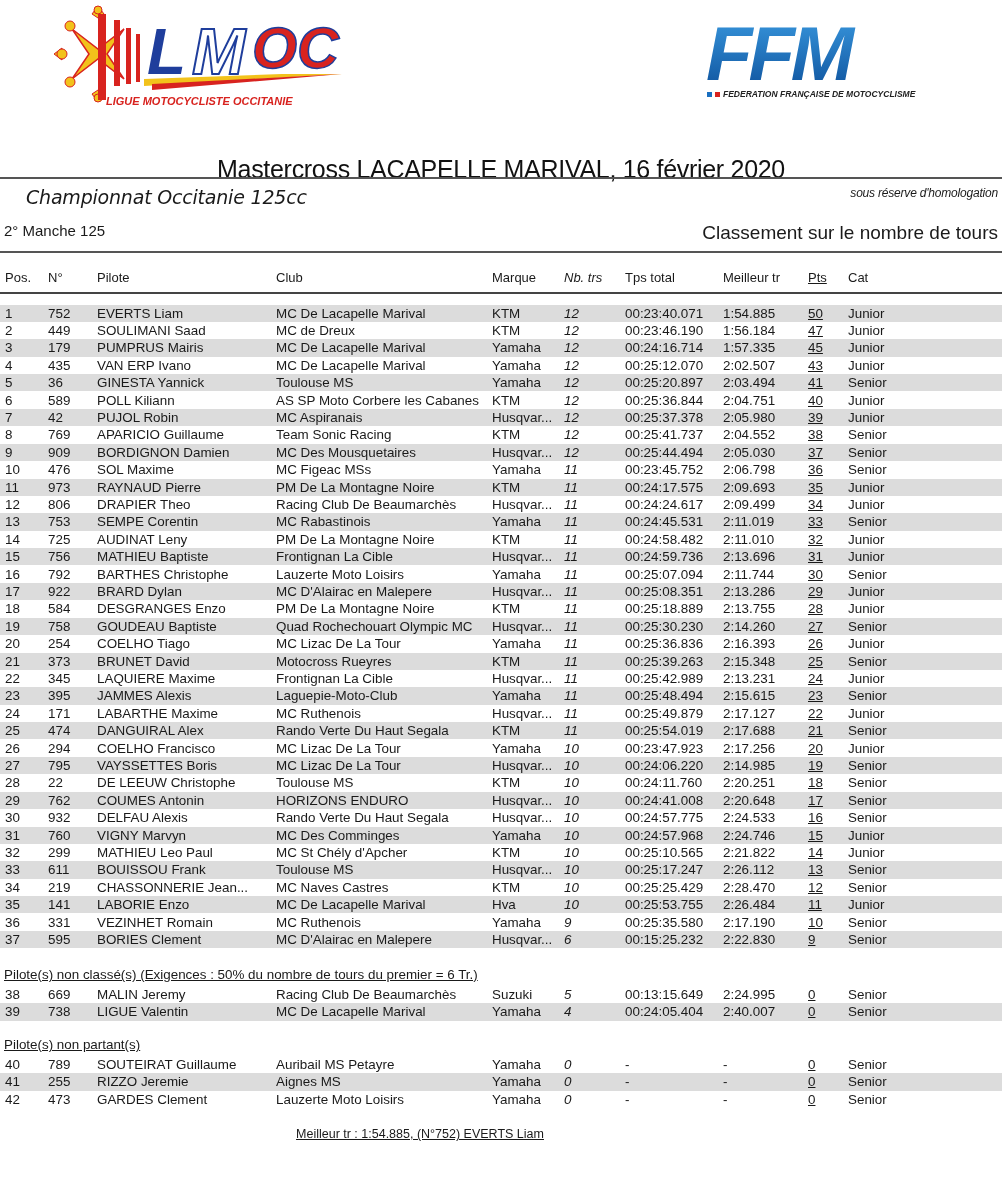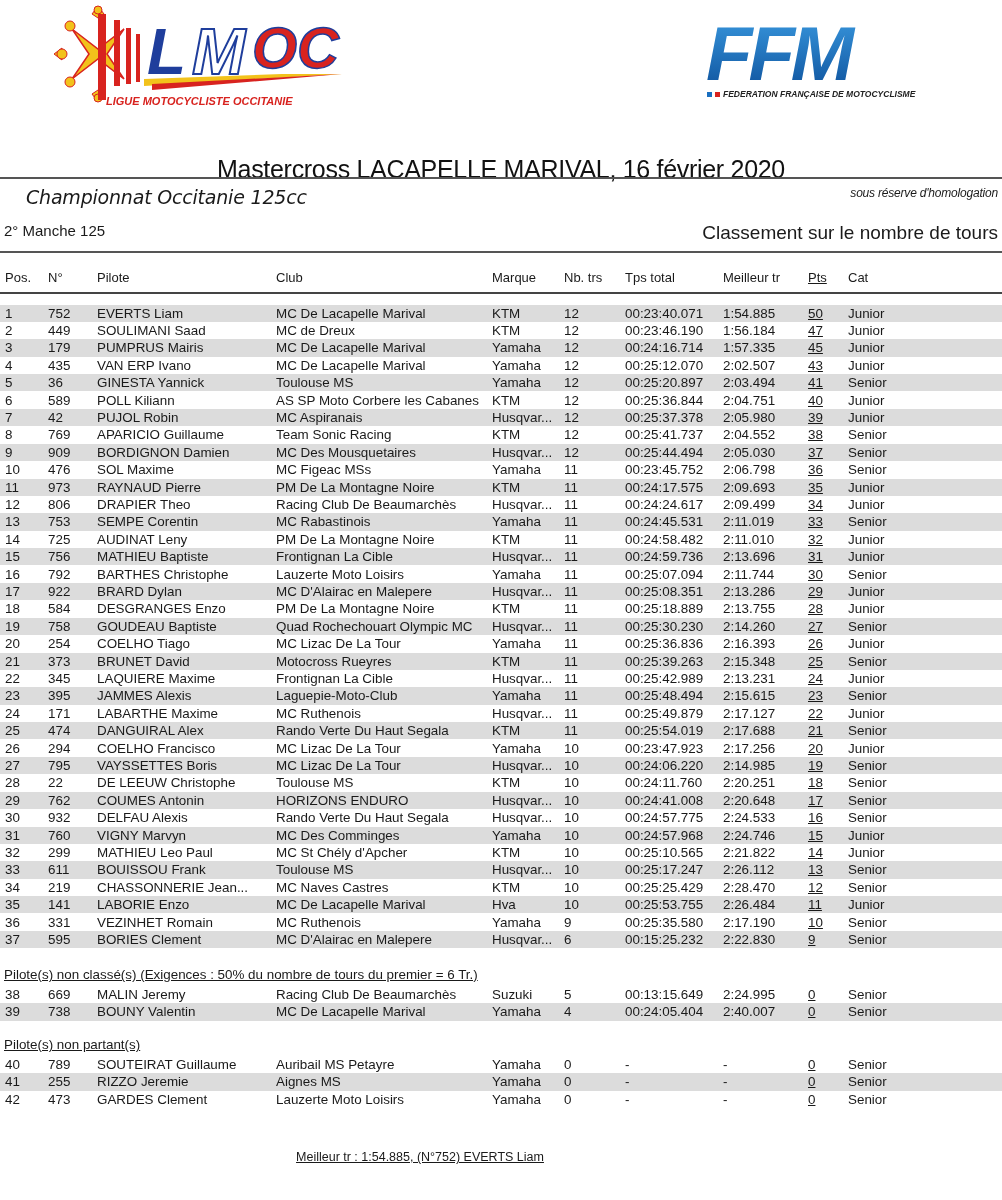--- a/index.html
+++ b/index.html
@@ -26,30 +26,30 @@
   .thead-rule { top: 292px; height: 1.5px; background: #444; }
 
   .row { position: absolute; left: 0; width: 1002px; height: 17.4px; font-size: 13.4px; line-height: 17.4px; }
   .row.shade { background: #dcdcdc; }
   .cell { position: absolute; top: 0; white-space: nowrap; }
   .c-pos { left: 5px; }
   .c-num { left: 48px; }
   .c-pilote { left: 97px; }
   .c-club { left: 276px; }
   .c-marque { left: 492px; }
-  .c-trs { left: 564px; }
+  .c-trs { left: 564px; font-style: italic; }
   .c-tps { left: 625px; }
   .c-best { left: 723px; }
   .c-pts { left: 808px; text-decoration: underline; }
   .c-cat { left: 848px; }
 
   .section-label { position: absolute; left: 4px; font-size: 13.4px; text-decoration: underline; }
 
   .footer { position: absolute; left: 0; top: 1127px; width: 840px; text-align: center;
-            font-size: 12.5px; text-decoration: underline; margin-top: 23px; }
+            font-size: 12.5px; text-decoration: underline; }
 </style>
 </head>
 <body>
 
 <div class="logo-lmoc">
   <svg width="290" height="106" viewBox="0 0 290 106">
 
     <g>
       <path d="M40 10 L46 2 L52 10 L46 14 Z M40 90 L46 98 L52 90 L46 86 Z M2 50 L10 44 L10 56 Z" fill="#f2c21b" stroke="#d8231f" stroke-width="1"></path>
       <path d="M20 25 L46 45 L72 25 L55 50 L72 75 L46 55 L20 75 L37 50 Z" fill="#f2c21b" stroke="#d8231f" stroke-width="1.5"></path>
@@ -567,21 +567,21 @@
       <span class="cell c-marque">Suzuki</span>
       <span class="cell c-trs">5</span>
       <span class="cell c-tps">00:13:15.649</span>
       <span class="cell c-best">2:24.995</span>
       <span class="cell c-pts">0</span>
       <span class="cell c-cat">Senior</span>
     </div>
     <div class="row shade" style="top: 1003.4px;">
       <span class="cell c-pos">39</span>
       <span class="cell c-num">738</span>
-      <span class="cell c-pilote">BOUNY Valentin</span>
+      <span class="cell c-pilote">LIGUE Valentin</span>
       <span class="cell c-club">MC De Lacapelle Marival</span>
       <span class="cell c-marque">Yamaha</span>
       <span class="cell c-trs">4</span>
       <span class="cell c-tps">00:24:05.404</span>
       <span class="cell c-best">2:40.007</span>
       <span class="cell c-pts">0</span>
       <span class="cell c-cat">Senior</span>
     </div>
   </div>
 

